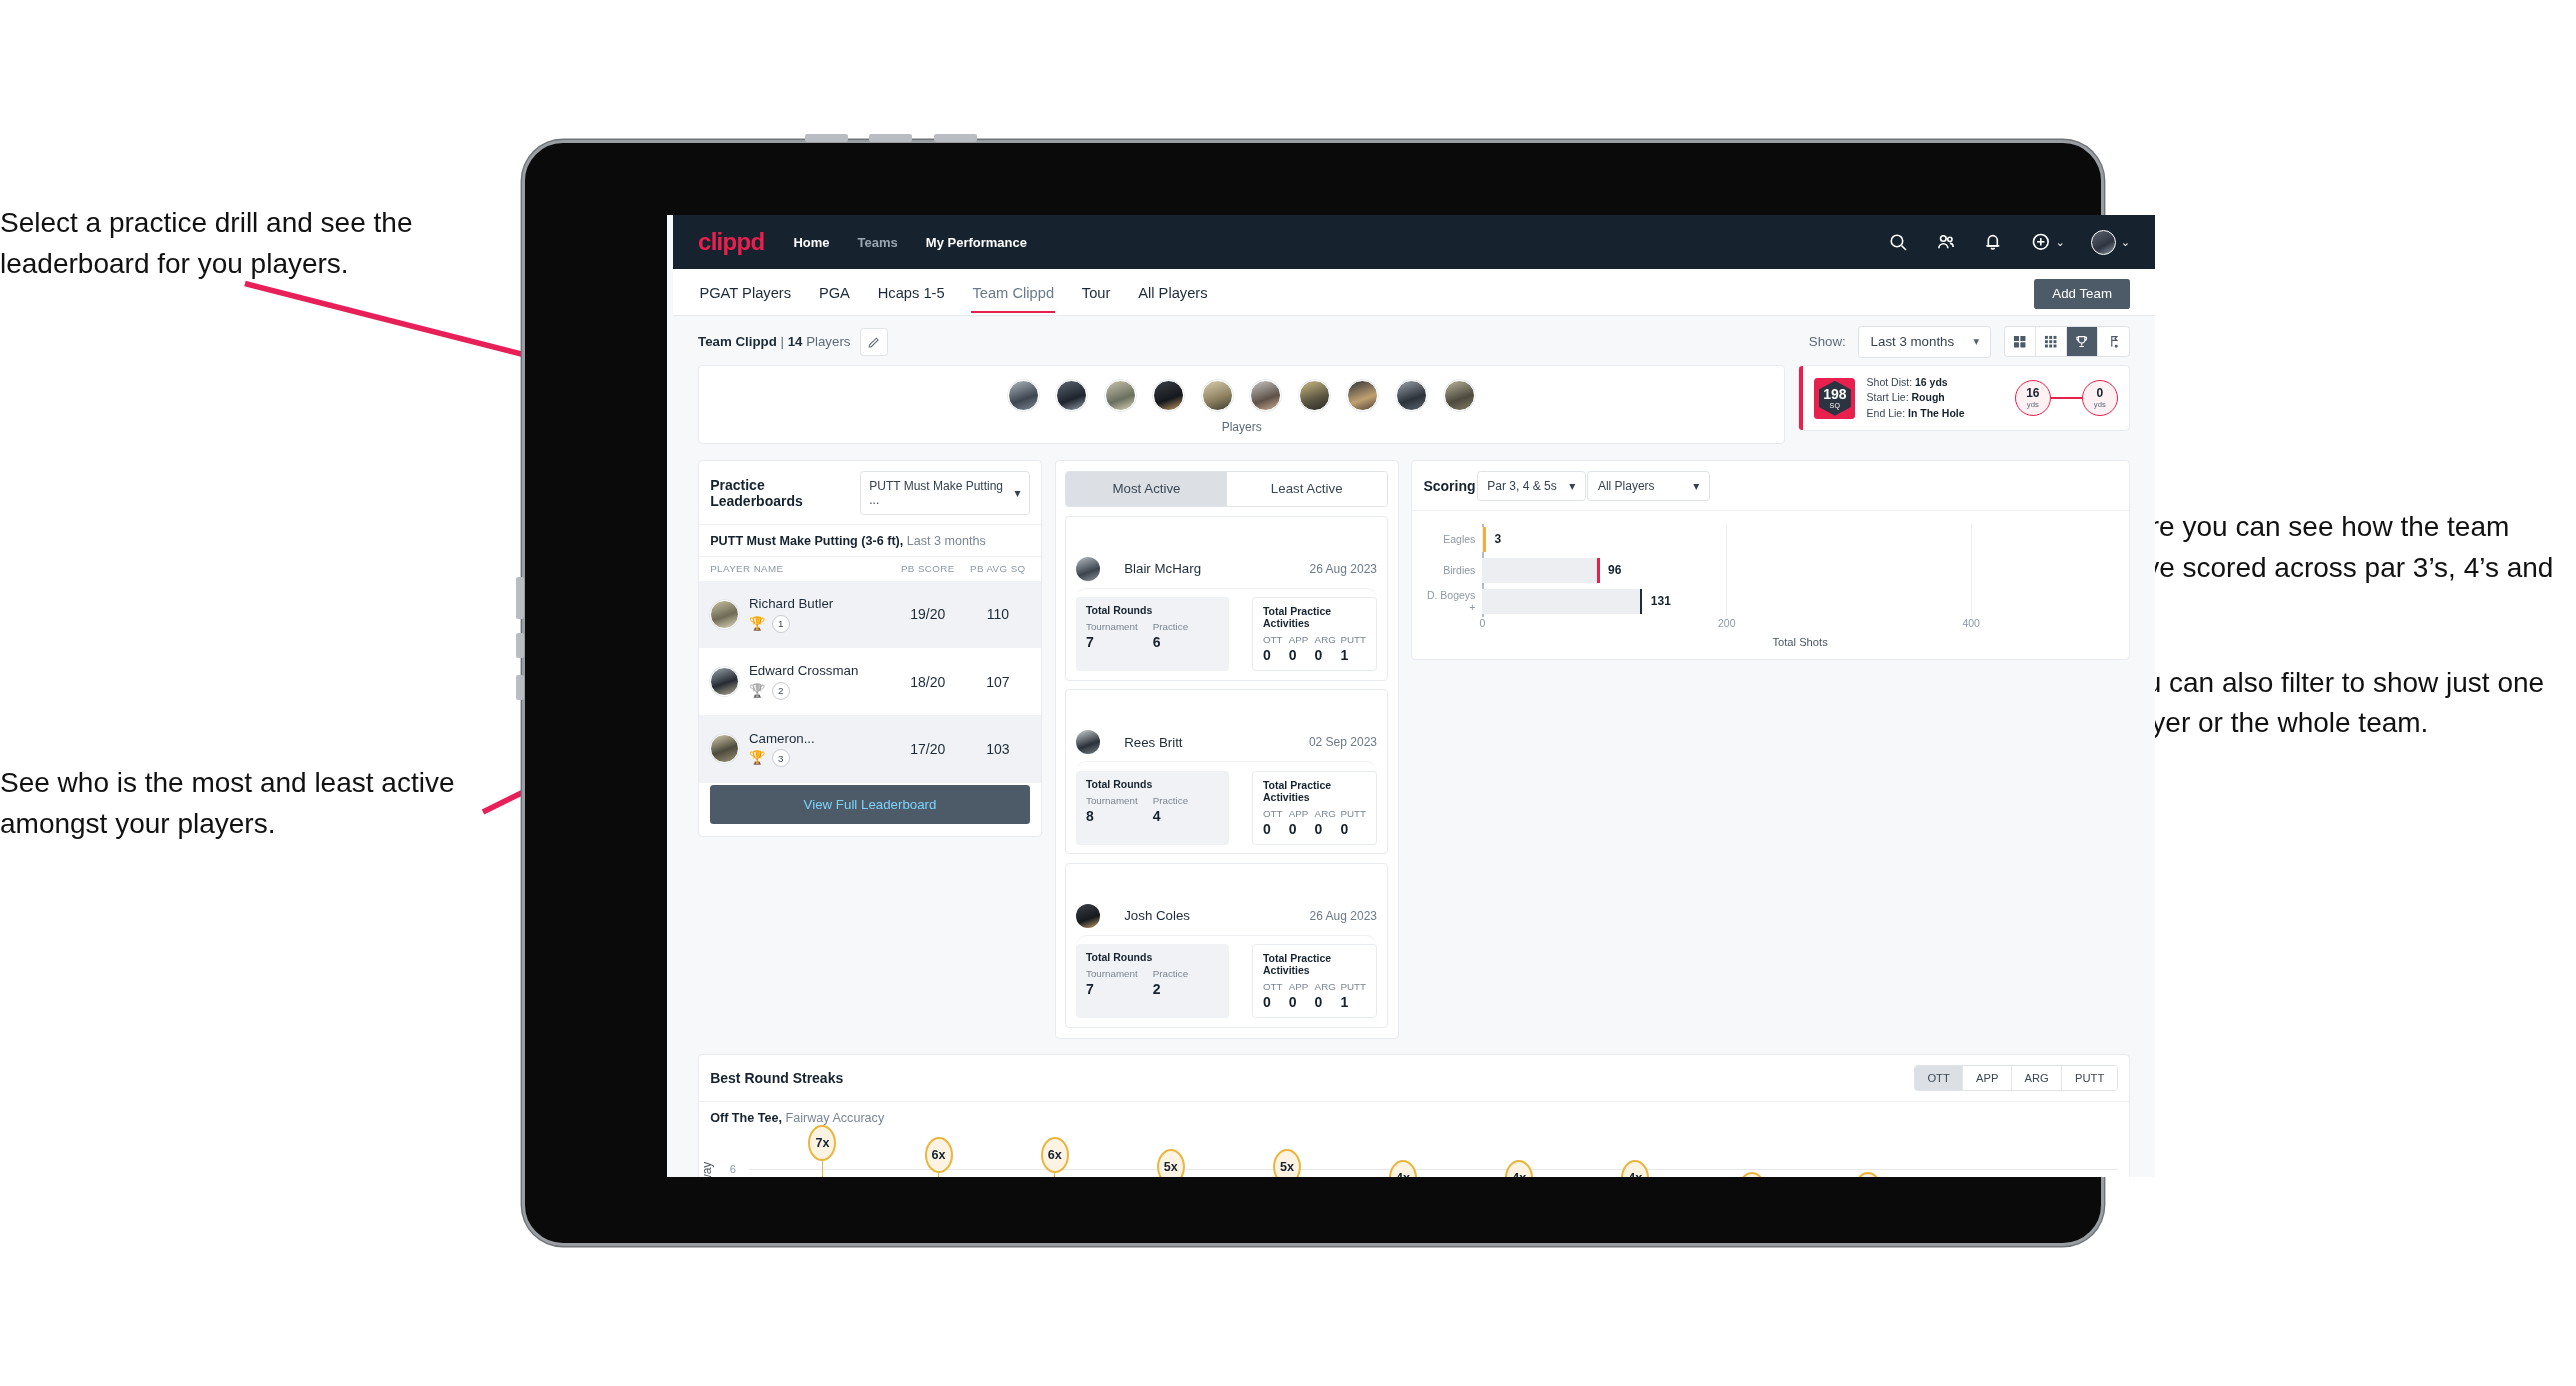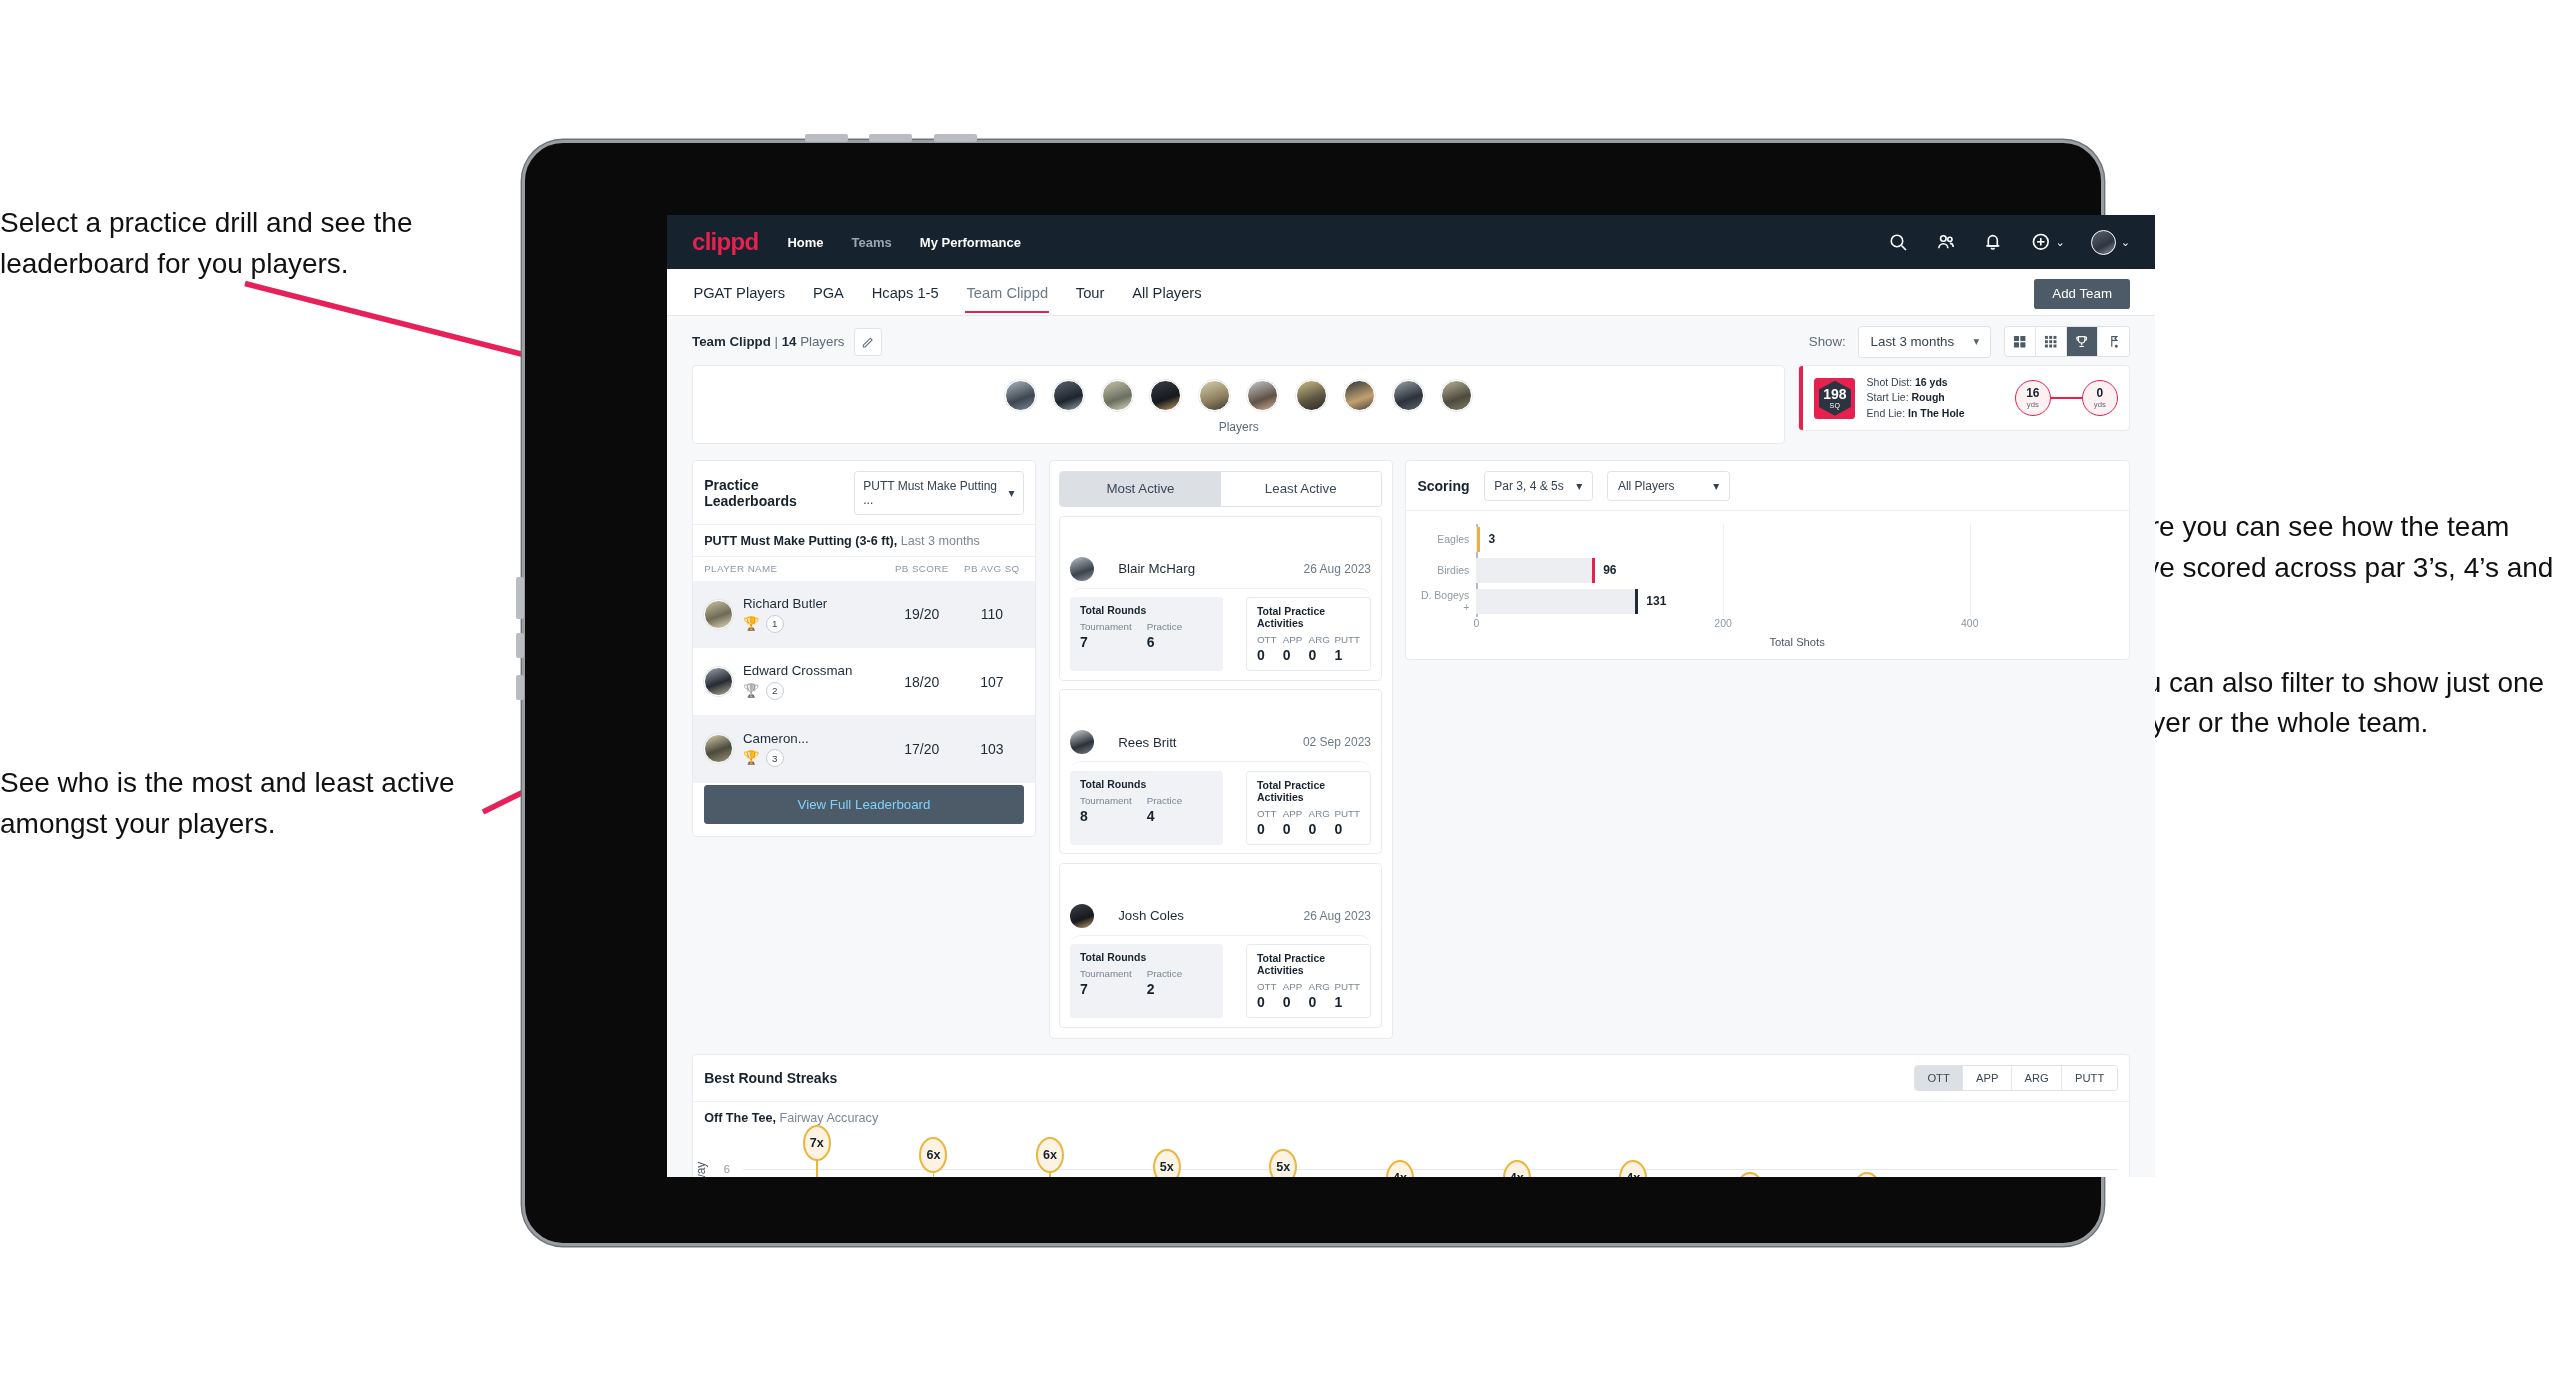--- a/index.html
+++ b/index.html
@@ -43,20 +43,21 @@
   #btn-side1 { left: -9px; top: 434px; width: 7.7px; height: 42px; }
   #btn-side2 { left: -9px; top: 490px; width: 7.7px; height: 25px; }
   #btn-side3 { left: -9px; top: 532px; width: 7.7px; height: 25px; }
 
   #screen {
     position: absolute;
     left: 142px; top: 72px;
     width: 1488px; height: 962px;
     background: #f7f8fa;
     overflow: hidden;
+    padding-left: 6px;
   }
 
   
   #navbar {
     height: 54px;
     background: #16232f;
     display: flex; align-items: center;
     padding: 0 25px;
   }
   .brand {
@@ -220,21 +221,21 @@
   .rounds-box { background: #f0f2f5; border-radius: 3.5px; padding: 7px 9.8px; width: 153px; }
   .pa-box { border: 0.7px solid #e7eaee; border-radius: 3.5px; padding: 7px 9.8px; flex: 1; }
   .box-title { font-size: 10.5px; font-weight: 700; color: #16232f; margin-bottom: 4.9px; }
   .kv-row { display: flex; }
   .kv { flex: 1; }
   .kv .k { font-size: 9.8px; color: #7a8694; }
   .kv .v { font-size: 14px; font-weight: 700; color: #16232f; margin-top: 2.1px; }
 
   
   #scoring-panel { flex: 1 1 0; padding: 0; }
-  .sc-head { display: flex; align-items: center; gap: 14px; padding: 9.8px 11.2px; }
+  .sc-head { display: flex; align-items: center; gap: 1px; padding: 9.8px 11.2px; }
   .sc-title { font-size: 14px; color: #16232f; font-weight: 700; }
   .sc-select {
     border: 0.7px solid #dfe3e7; border-radius: 3.5px; background: #fff;
     font-size: 12px; color: #35424f; padding: 7px 9.8px; display: flex;
     align-items: center; justify-content: space-between; gap: 12.6px;
   }
   #sc-sel-par { min-width: 92px; }
   #sc-sel-players { min-width: 123px; }
   .sc-chart { border-top: 0.7px solid #eef0f3; padding: 12.6px 11.2px 5.6px; position: relative; }
   .sc-rows { position: relative; }

